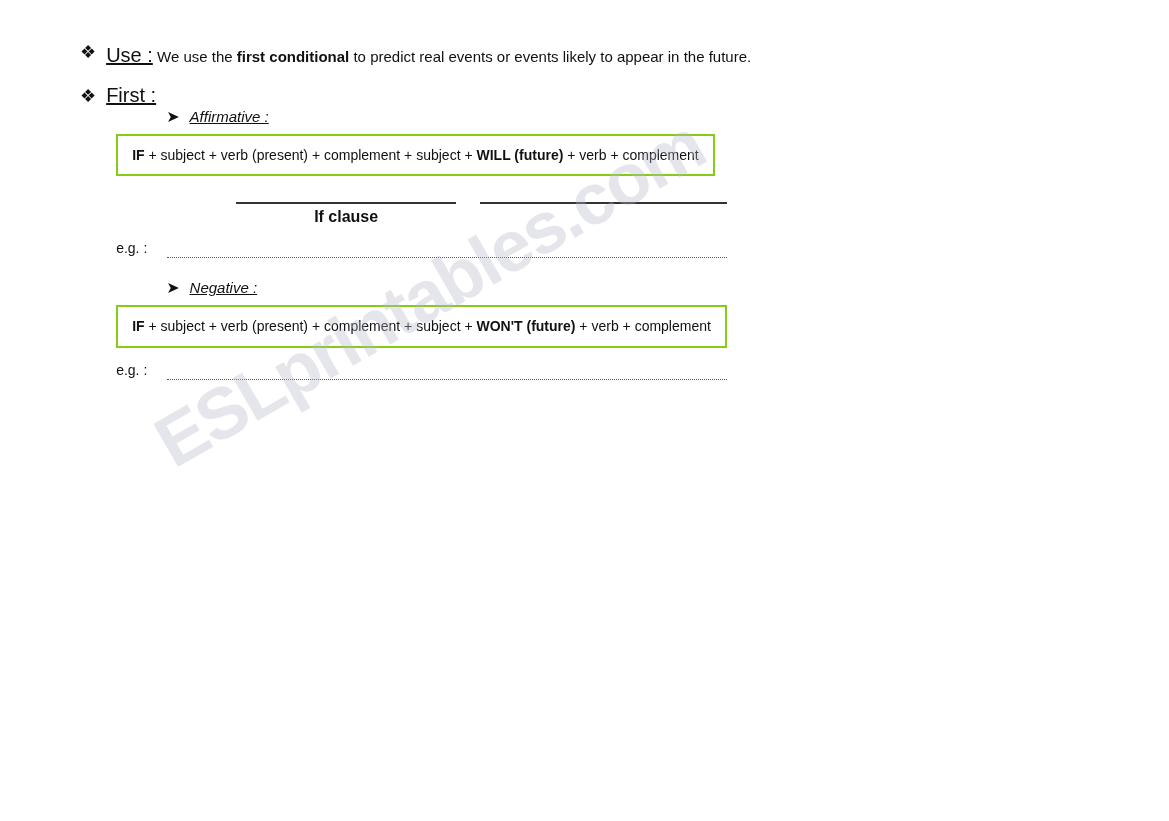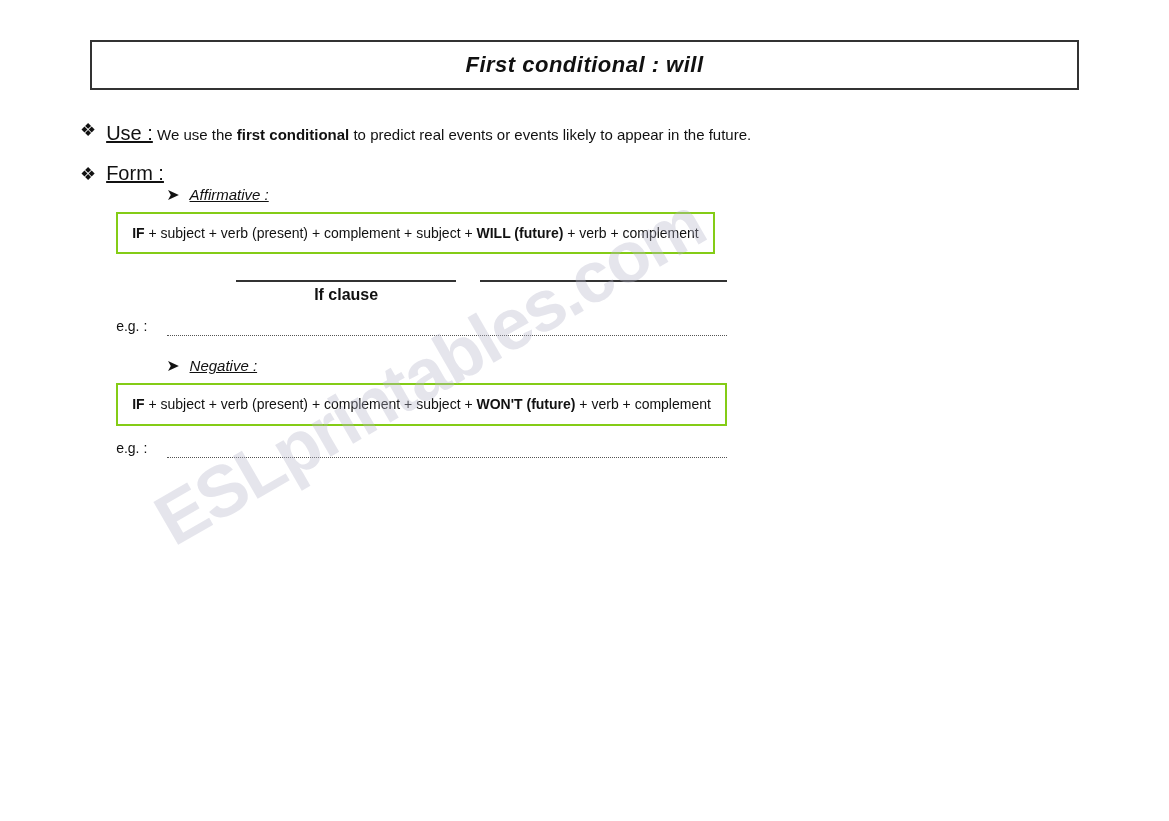--- a/index.html
+++ b/index.html
@@ -171,38 +171,35 @@
       pointer-events: none;
       user-select: none;
       letter-spacing: -2px;
     }
   </style>
 </head>
 <body>
 
 <div class="page">
 
-  <div class="title-box">
-    <span class="title-text">First conditional : will</span>
-  </div>
 
   <div class="bullet-row">
     <span class="diamond-bullet">❖</span>
     <div class="use-text">
       <span class="section-label">Use :</span>
       <span> We use the </span>
       <span class="bold">first conditional</span>
       <span> to predict real events or events likely  to appear in the future.</span>
     </div>
   </div>
 
   <div class="bullet-row">
     <span class="diamond-bullet">❖</span>
     <div>
-      <span class="section-label">Form :</span>
+      <span class="section-label">First :</span>
 
       
       <div class="sub-section">
         <div class="arrow-row">
           <span class="arrow-bullet">➤</span>
           <span class="sub-label">Affirmative :</span>
         </div>
 
         <div style="margin-left: -50px;">
           <div class="formula-box">

